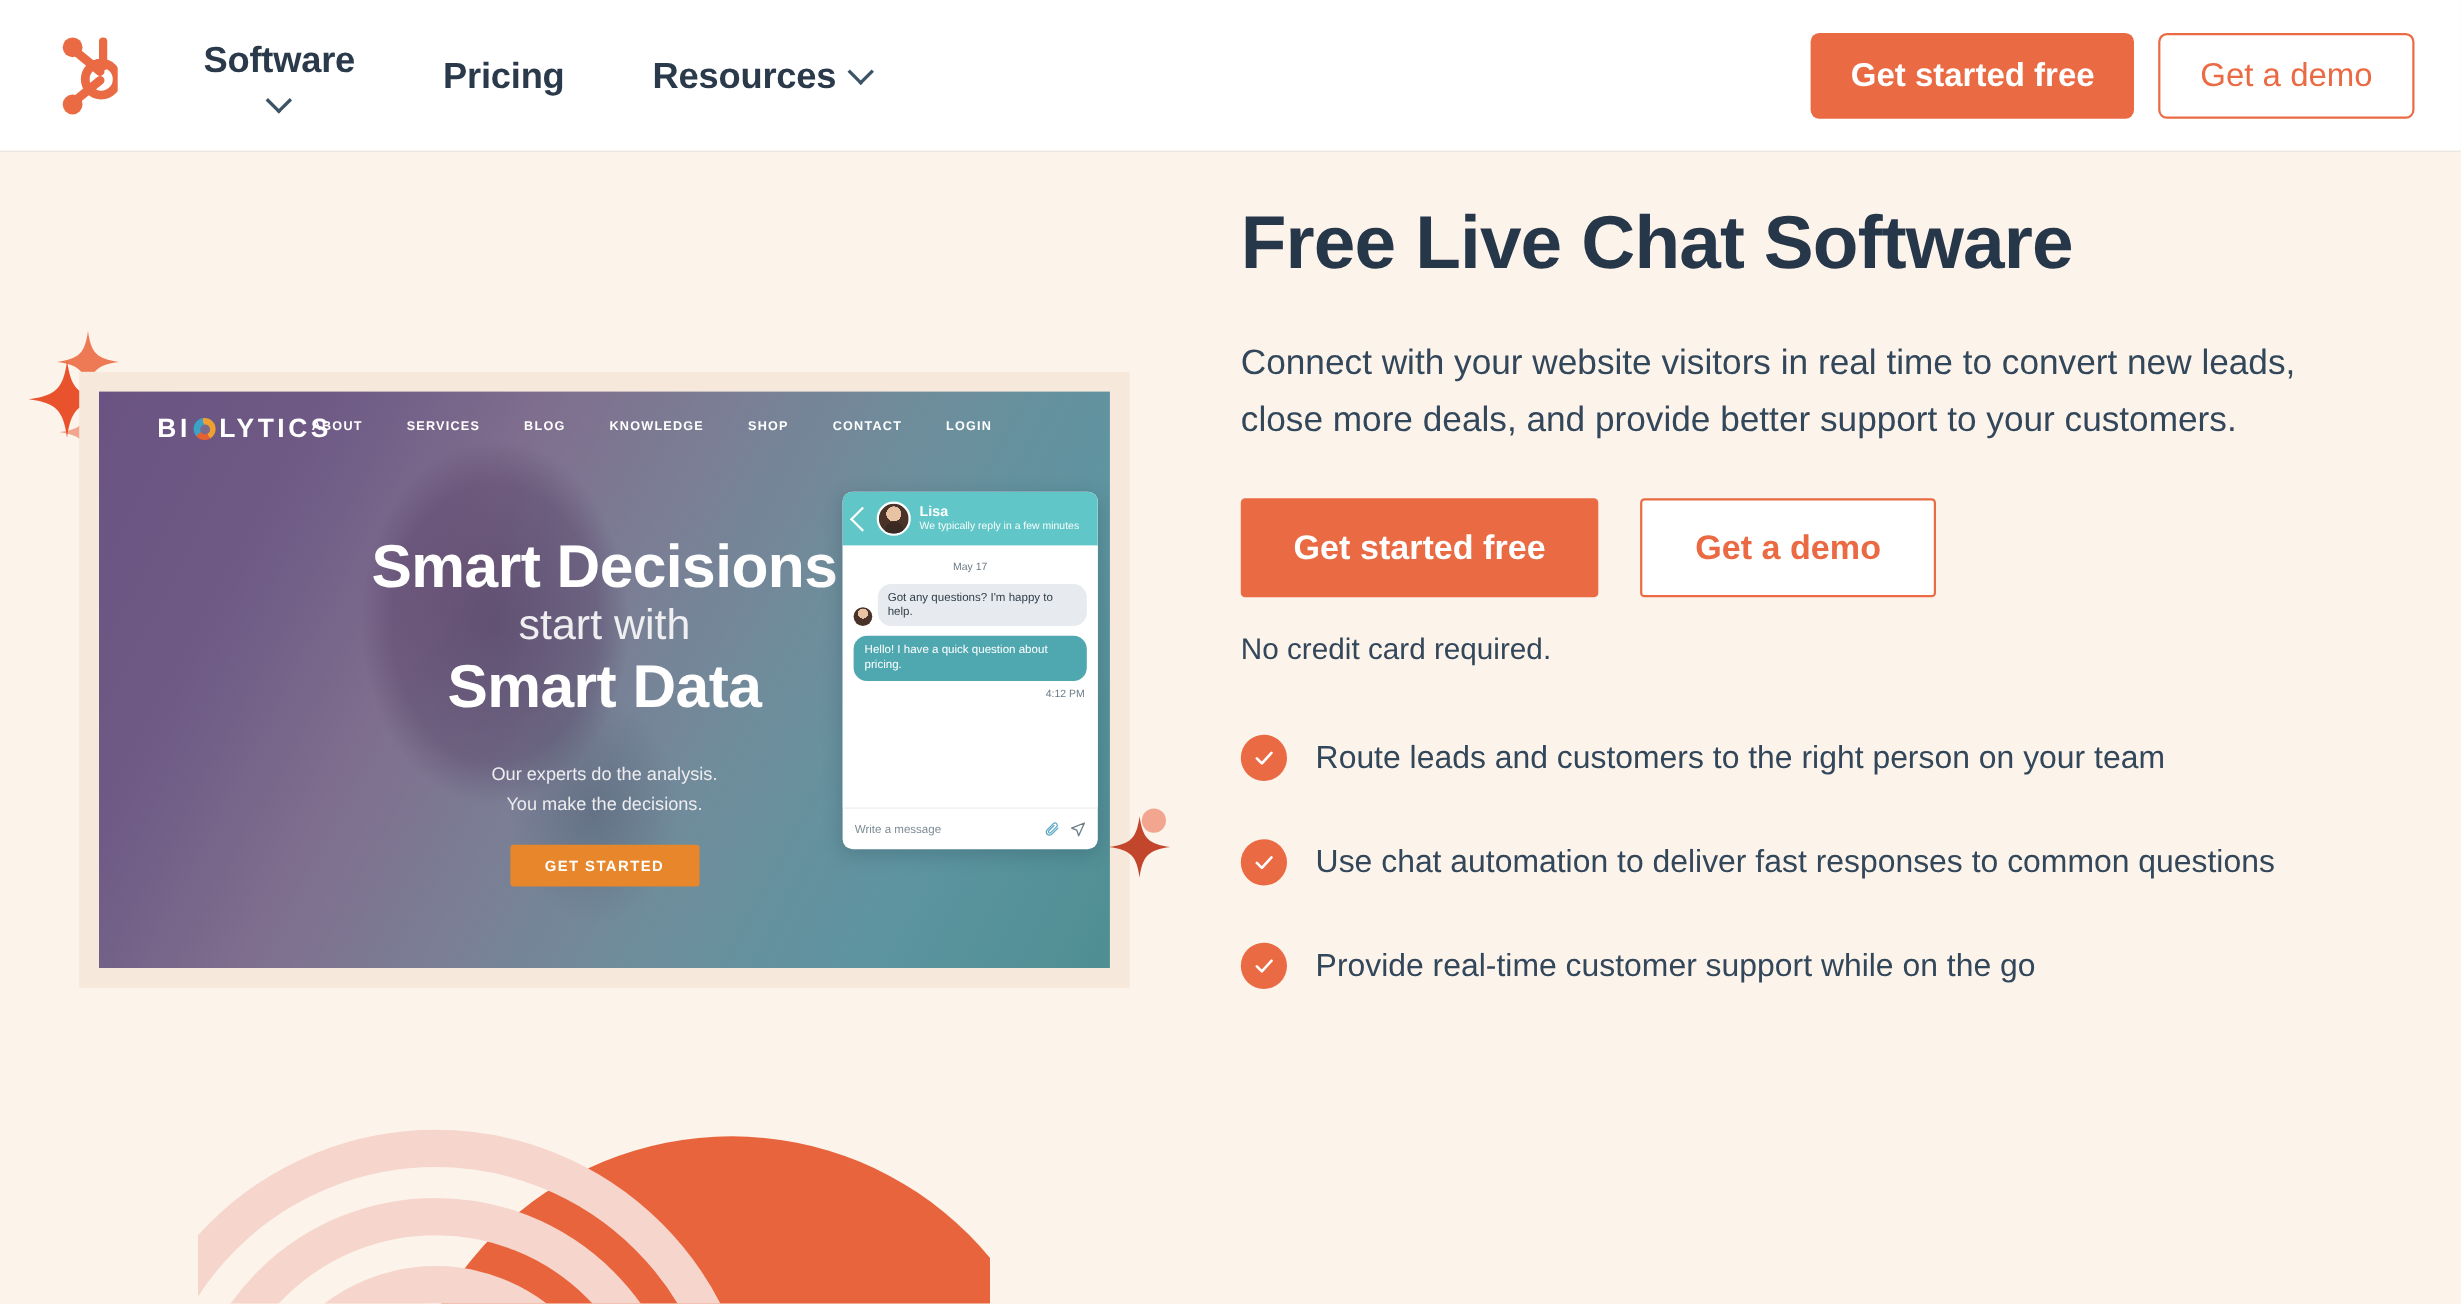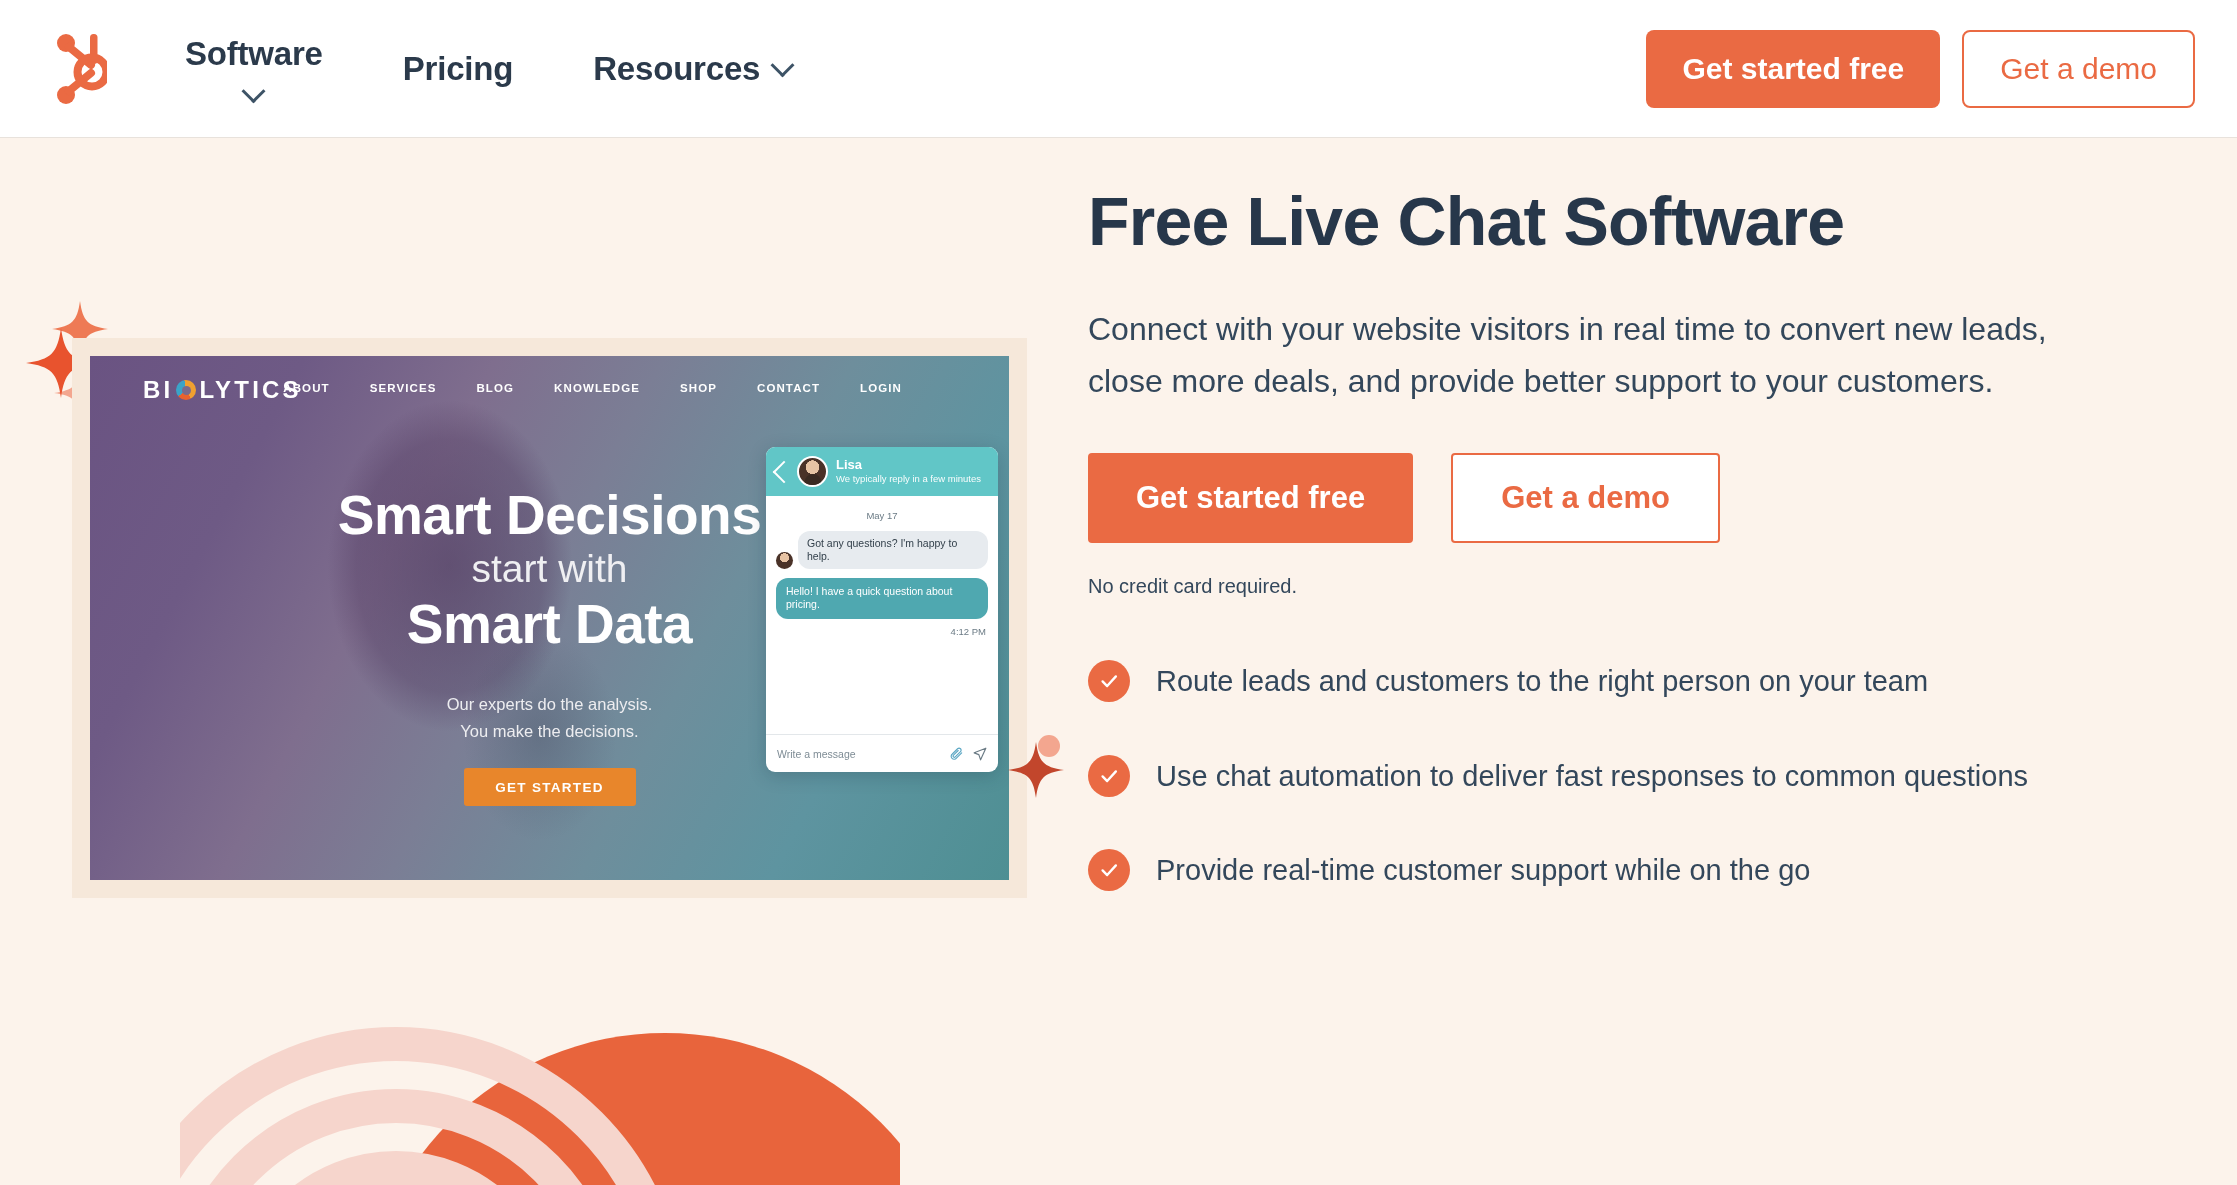--- a/index.html
+++ b/index.html
@@ -219,21 +219,21 @@
   .msg-time { text-align: right; font-size: 9.5px; color: #6B7B85; margin-top: 7px; padding-right: 2px; }
   .chat-input {
     height: 38px; flex: none;
     border-top: 1px solid #E3E7EA;
     display: flex; align-items: center; padding: 0 11px;
   }
   .chat-placeholder { flex: 1; font-size: 10.5px; color: #7E8C95; }
 
   
   .right {
-    position: absolute; left: 1088px; top: 46px;
+    position: absolute; left: 1128px; top: 46px;
     width: 1060px;
   }
   .h1 {
     font-size: 68px; font-weight: bold; color: #27374A;
     letter-spacing: -0.8px; line-height: 1.1;
   }
   .lede {
     margin-top: 44px;
     font-size: 32px; color: #33475B; line-height: 1.63;
     max-width: 1040px;
@@ -245,21 +245,21 @@
     height: 90px; padding: 0 48px;
     font-size: 31px; font-weight: bold;
   }
   .btn-outline-lg {
     background: #ffffff; color: #EA6A43;
     border: 2px solid #EA6A43;
     border-radius: 4px;
     height: 90px; padding: 0 48px;
     font-size: 31px; font-weight: bold;
   }
-  .note { margin-top: 32px; font-size: 20px; color: #33475B; }
+  .note { margin-top: 32px; font-size: 27px; color: #33475B; }
   .feature-list { margin-top: 60px; }
   .feature {
     display: flex; align-items: flex-start; gap: 26px;
     margin-bottom: 48px;
   }
   .check {
     flex: none; width: 42px; height: 42px; border-radius: 50%;
     background: #EA6A43;
     display: flex; align-items: center; justify-content: center;
     margin-top: 2px;

